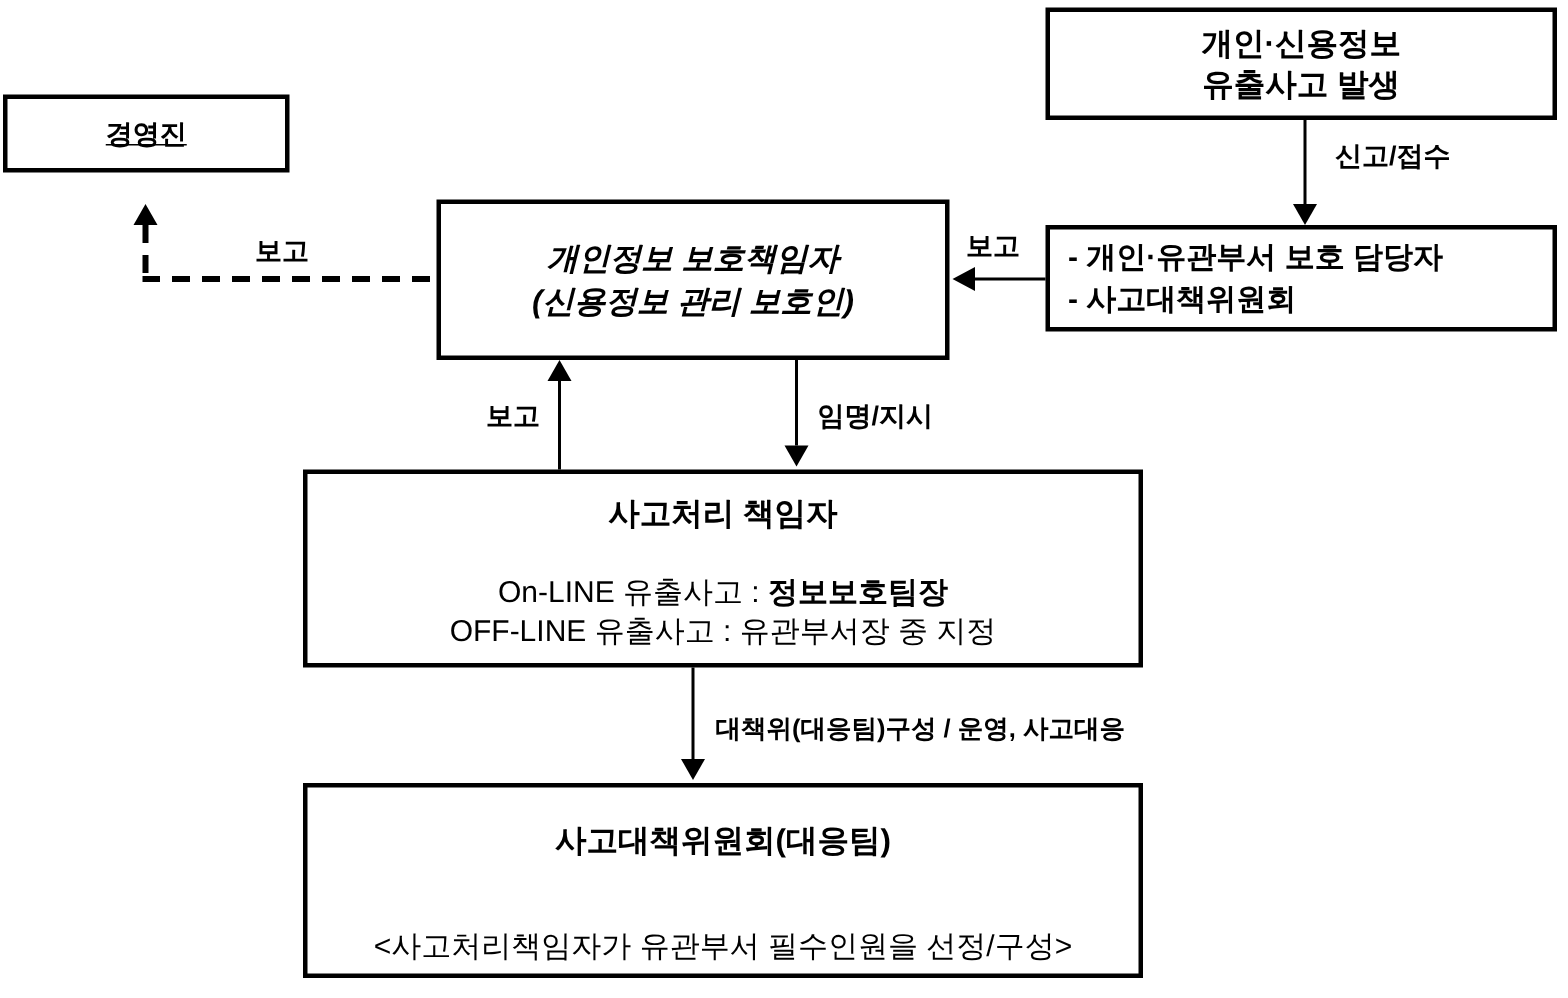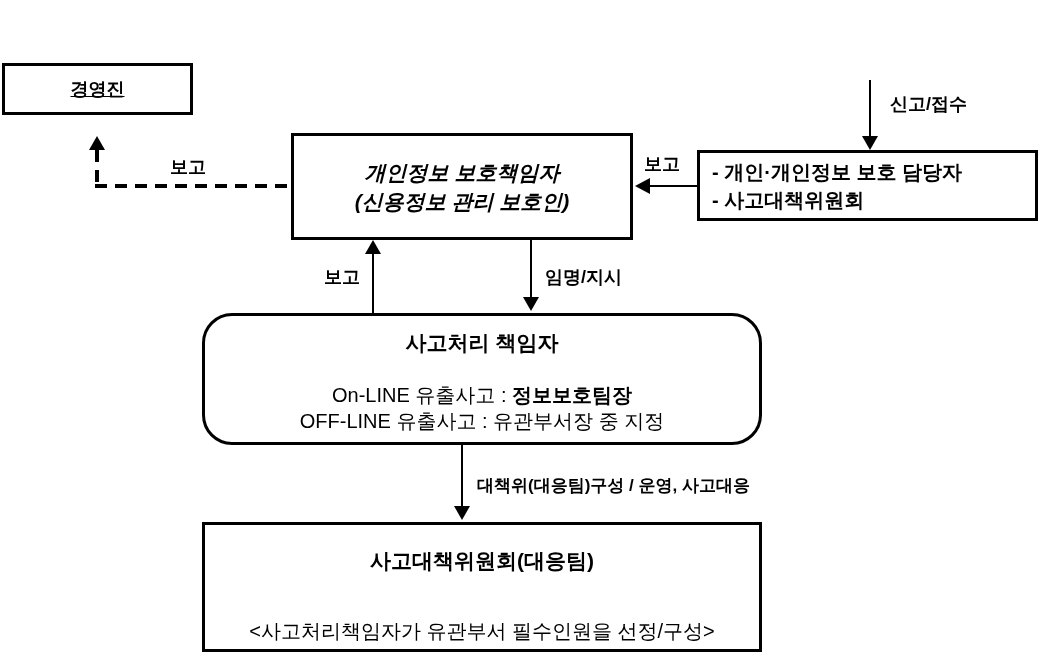--- a/index.html
+++ b/index.html
@@ -35,39 +35,43 @@
   .dash-v { position: absolute; width: 4px;
     background: repeating-linear-gradient(180deg, #000 0 12px, transparent 12px 20px); }
 
   .lbl { position: absolute; font-weight: bold; white-space: nowrap; font-size: 18px; }
 
   
   .n-management { left: 2px; top: 63px; width: 191px; height: 52px; font-size: 18px; font-weight: bold; text-align: center; text-decoration: underline; }
   .n-incident   { left: 697px; top: 5px; width: 341px; height: 75px; font-size: 21px; font-weight: bold; text-align: center; line-height: 27px; }
   .n-handlers   { left: 697px; top: 150px; width: 341px; height: 71px; font-size: 20px; font-weight: bold; text-align: left; padding-left: 12px; line-height: 28px; }
   .n-cpo        { left: 291px; top: 133px; width: 342px; height: 107px; font-size: 21px; font-weight: bold; text-align: center; line-height: 29px; font-style: italic; }
-  .n-manager    { left: 202px; top: 313px; width: 560px; height: 132px; font-size: 20px; text-align: center; justify-content: flex-start; padding-top: 15px; border-radius: 30px; }
+  .n-manager    { left: 202px; top: 313px; width: 560px; height: 132px; font-size: 20px; text-align: center; justify-content: flex-start; padding-top: 15px; }
   .n-manager .title { font-size: 21px; font-weight: bold; line-height: 24px; }
   .n-manager .body { margin-top: 27px; line-height: 26px; }
   .n-committee  { left: 202px; top: 522px; width: 560px; height: 130px; font-size: 20px; text-align: center; justify-content: flex-start; padding-top: 22px; }
   .n-committee .title { font-size: 21px; font-weight: bold; line-height: 27px; }
   .n-committee .body { margin-top: 44px; line-height: 27px; }
 </style>
 </head>
 <body>
 
 <div class="canvas">
 
   <div class="box n-management">
     <div class="line">경영진</div>
   </div>
 
+  <div class="box n-incident">
+    <div class="line">개인·신용정보</div>
+    <div class="line">유출사고 발생</div>
+  </div>
 
   <div class="box n-handlers">
-    <div class="line">- 개인·개인정보 보호 담당자</div>
+    <div class="line">- 개인·유관부서 보호 담당자</div>
     <div class="line">- 사고대책위원회</div>
   </div>
 
   <div class="box n-cpo">
     <div class="line">개인정보 보호책임자</div>
     <div class="line">(신용정보 관리 보호인)</div>
   </div>
 
   <div class="box n-manager">
     <div class="line title">사고처리 책임자</div>

